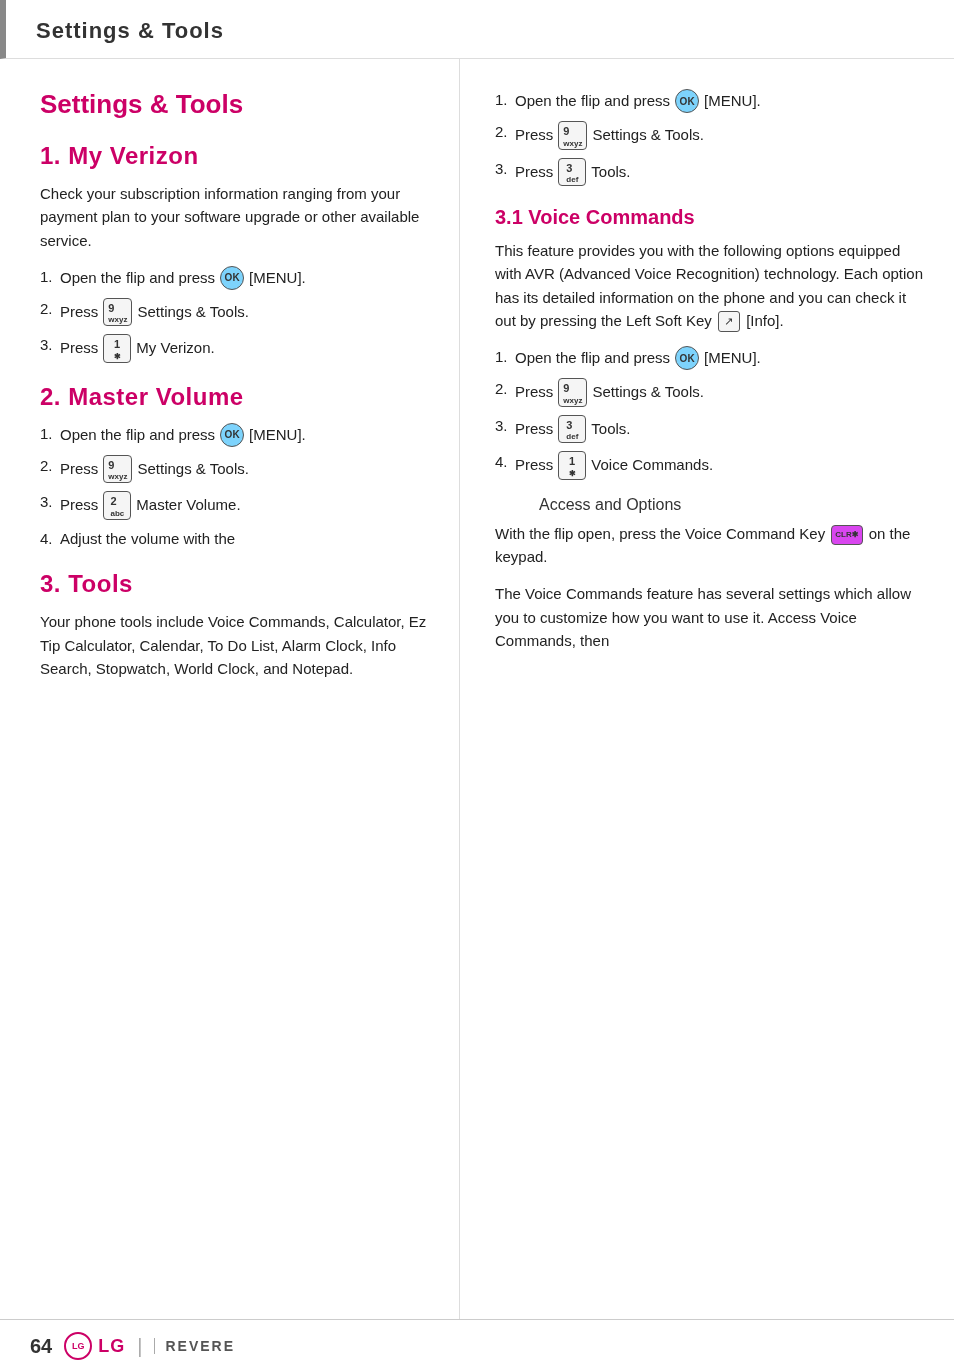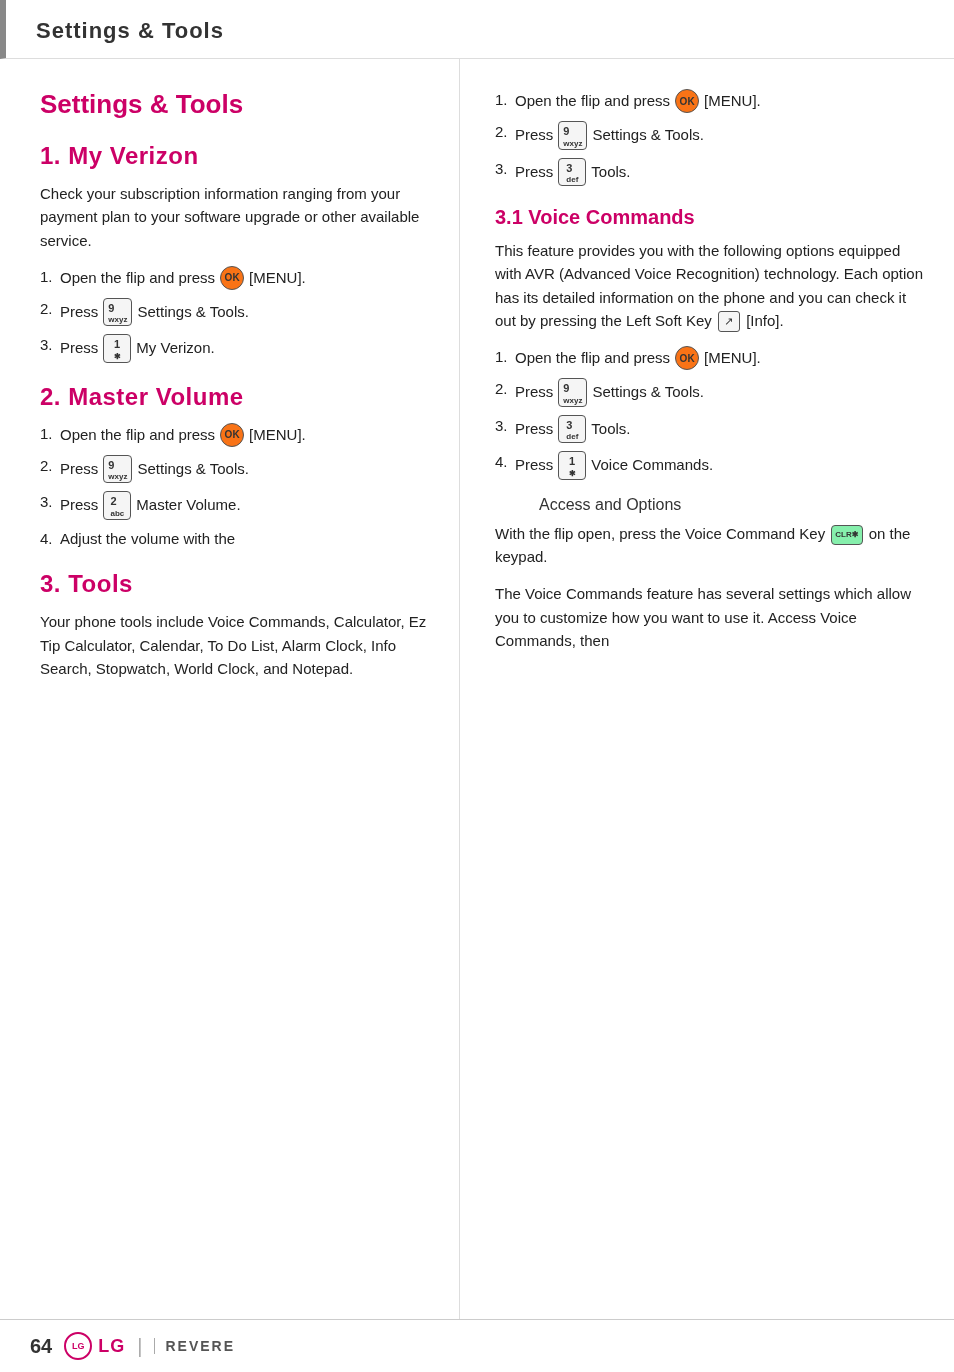--- a/index.html
+++ b/index.html
@@ -129,21 +129,21 @@
     .ok-btn {
       display: inline-flex;
       align-items: center;
       justify-content: center;
       border: 1.5px solid #555;
       border-radius: 50%;
       width: 24px;
       height: 24px;
       font-size: 10px;
       font-weight: bold;
-      background: #f97316;
+      background: #7dd3fc;
       color: #333;
       margin: 0 2px;
       vertical-align: middle;
     }
 
     .dir-key {
       display: inline-flex;
       align-items: center;
       justify-content: center;
       border: 1.5px solid #555;
@@ -159,21 +159,21 @@
 
     .clr-btn {
       display: inline-flex;
       align-items: center;
       justify-content: center;
       border: 1.5px solid #555;
       border-radius: 4px;
       padding: 1px 3px;
       font-size: 9px;
       font-weight: bold;
-      background: #86efac;
+      background: #d946ef;
       color: #333;
       min-width: 26px;
       min-height: 20px;
       margin: 0 2px;
       vertical-align: middle;
     }
 
     .lsk-btn {
       display: inline-flex;
       align-items: center;

